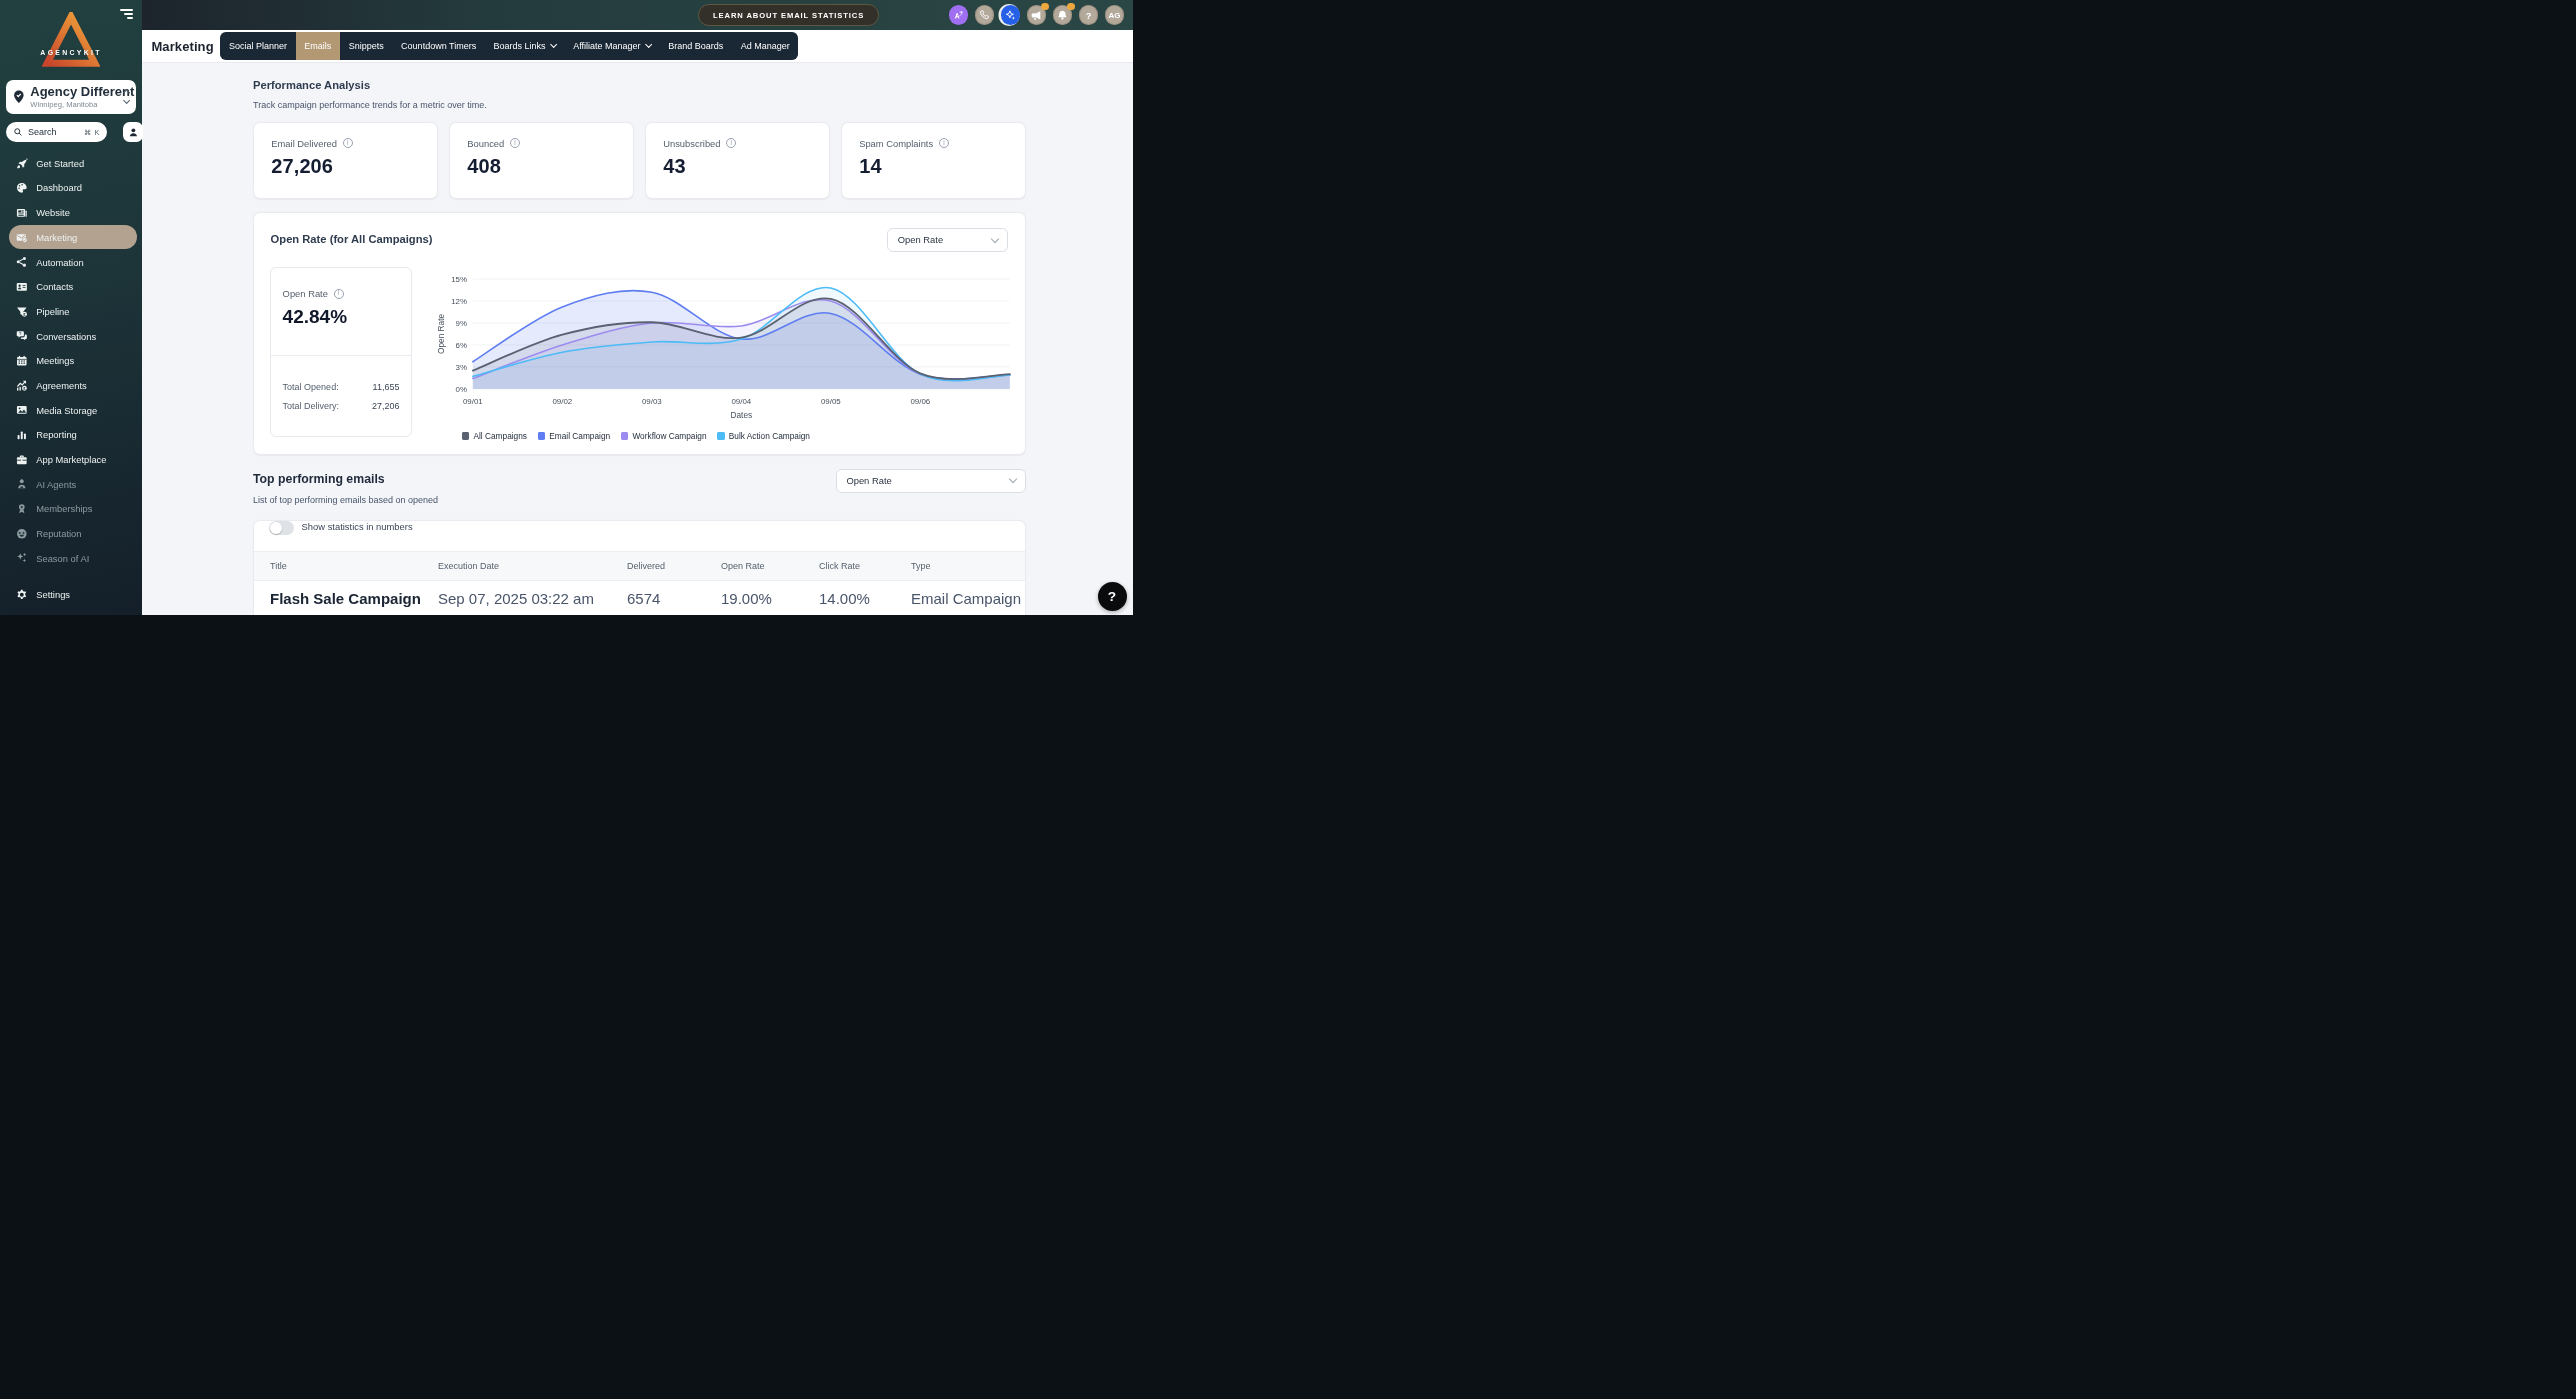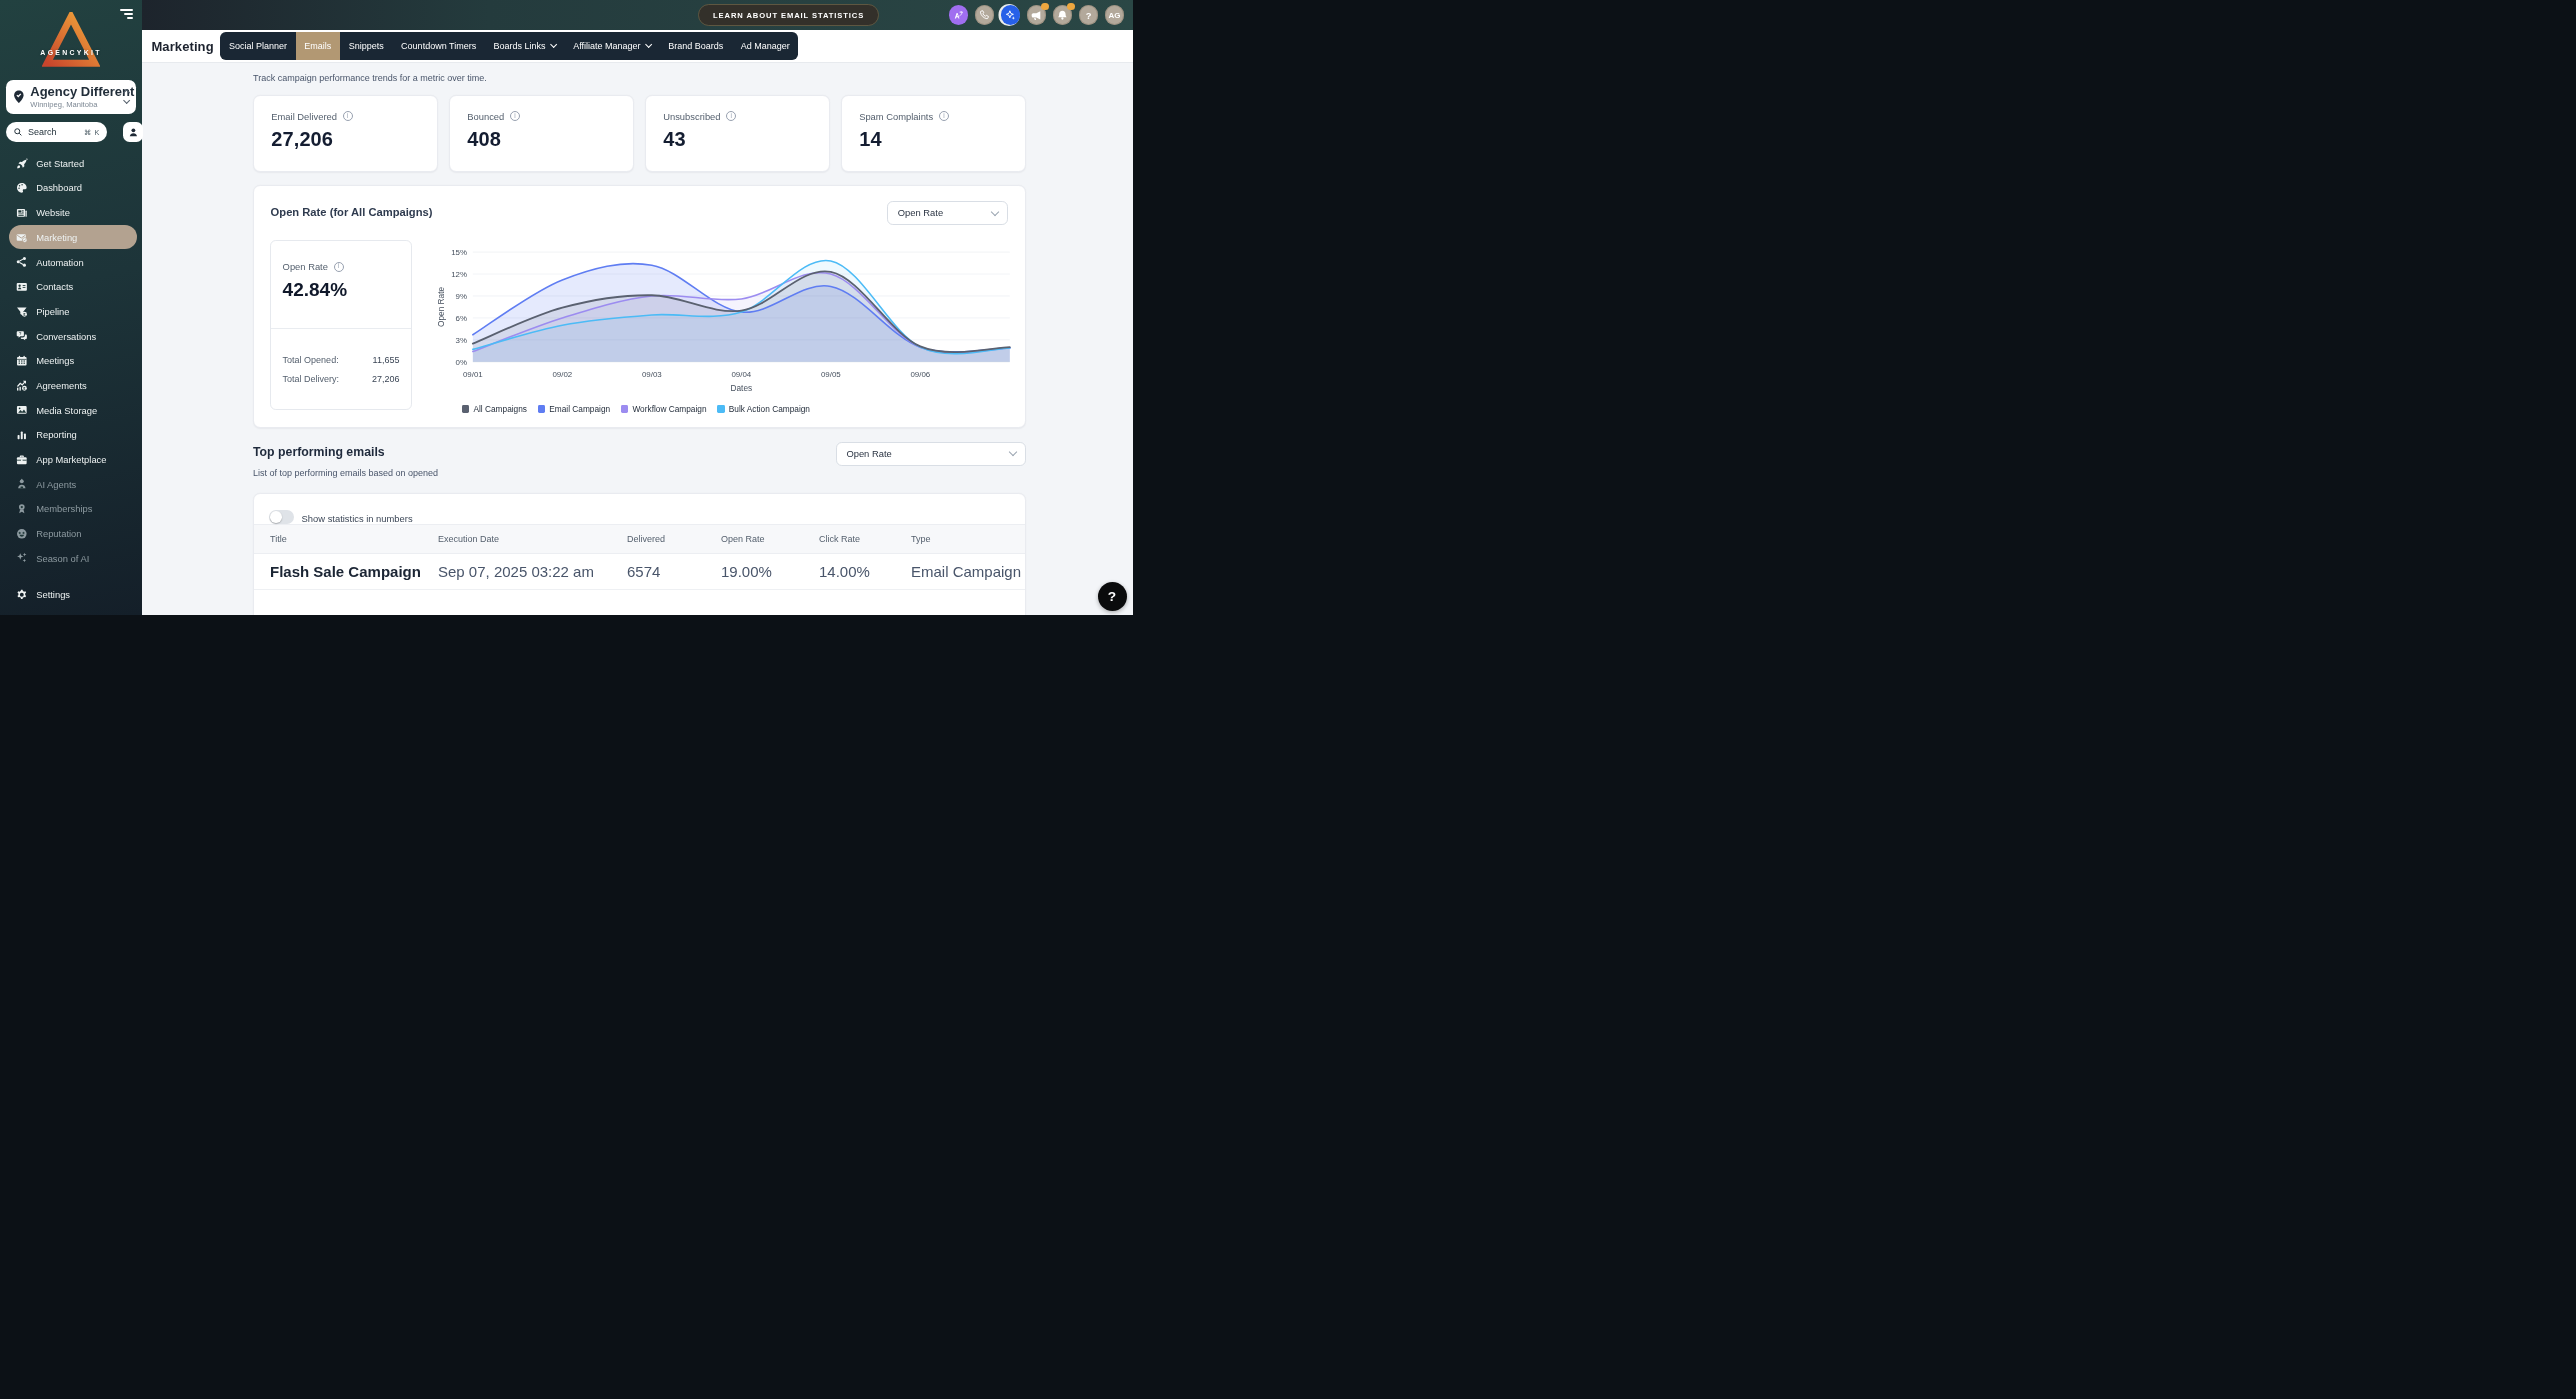--- a/index.html
+++ b/index.html
@@ -87,21 +87,21 @@
   #chart-svg{position:absolute;left:181px;top:56px;width:578px;height:153px;font-family:inherit}
   .legend{position:absolute;left:208px;top:218px;display:flex;gap:10.8px;align-items:flex-start}
   .lg-item{display:flex;gap:4.3px;align-items:center;font-size:8.3px;color:#1f2937;cursor:pointer}
   .lg-sw{width:7.2px;height:7.2px;border-radius:1.4px;flex:0 0 auto}
   
   .te-head{position:relative;margin-top:16.6px}
   .te-title{font-size:12.3px;font-weight:bold;color:#1f2a3c}
   #te-dd{position:absolute;right:0;top:-2.9px;width:190px}
   .table-card{margin-top:15px;background:#fff;border:0.7px solid #e9ebf0;border-radius:7.2px;overflow:hidden;height:144px;
     box-shadow:0 0.7px 1.4px rgba(15,23,42,.05)}
-  .toggle-row{height:30px;display:flex;align-items:flex-end;gap:8px;padding:0 15px}
+  .toggle-row{height:30px;display:flex;align-items:flex-start;gap:8px;padding:0 15px}
   .toggle{width:24.6px;height:14.4px;border-radius:7.2px;background:#dfe3e8;position:relative;cursor:pointer;flex:0 0 auto}
   .toggle-knob{position:absolute;left:1.4px;top:1.4px;width:11.6px;height:11.6px;border-radius:50%;background:#fff;box-shadow:0 0.7px 1.4px rgba(0,0,0,.3)}
   .toggle-label{font-size:9.4px;color:#3b4656;font-weight:500}
   table{width:100%;border-collapse:collapse;table-layout:fixed}
   thead th{background:#f7f8fa;border-top:0.7px solid #eceef2;border-bottom:0.7px solid #eceef2;height:29px;
     font-size:9px;color:#55606e;font-weight:normal;text-align:left;padding:0 0 0 16px;box-sizing:border-box}
   tbody td{height:36px;font-size:15px;color:#49556a;padding:0 0 0 16px;border-bottom:0.7px solid #eef0f3;box-sizing:border-box;
     white-space:nowrap;overflow:hidden}
   tbody tr td:first-child{font-weight:bold;color:#1b2534}
   
@@ -434,20 +434,21 @@
           <span>Brand Boards</span>
         </div>
         <div class="tab">
           <span>Ad Manager</span>
         </div>
       </div>
   </div>
 
   <div id="main">
     <div class="content">
+      <div class="sec-title pa-title">Performance Analysis</div>
       <div class="sec-sub">Track campaign performance trends for a metric over time.</div>
 
       <div class="stats-row">
           <div class="stat-card">
             <div class="lbl">
               <span>Email Delivered</span>
               <span class="info-i">i</span>
             </div>
             <div class="stat-value">27,206</div>
           </div>

